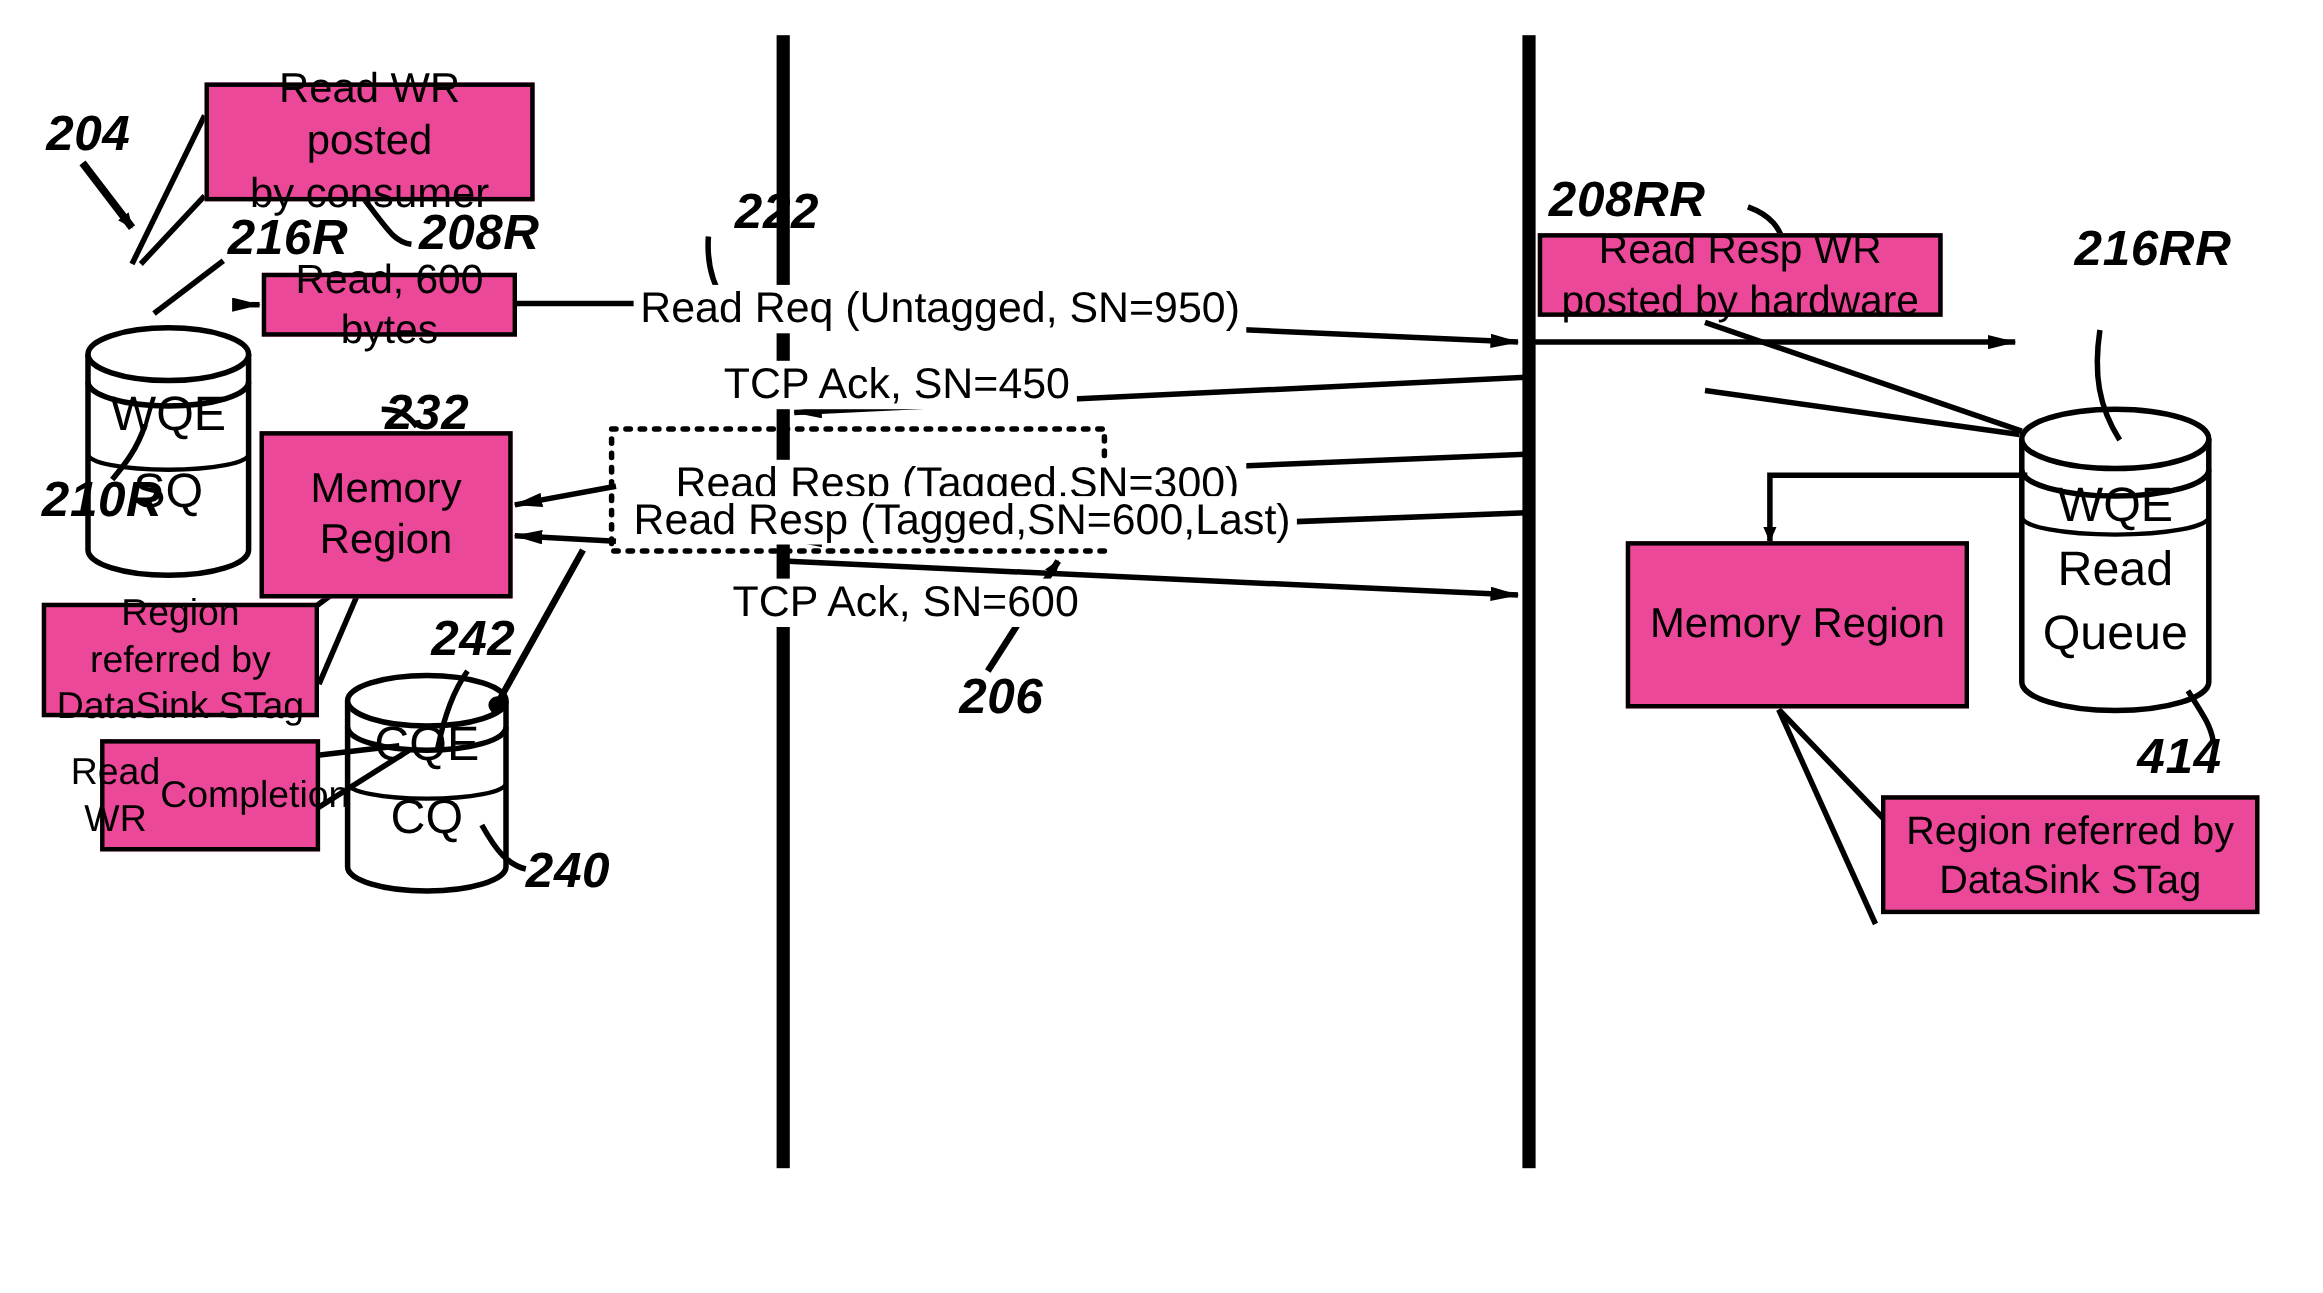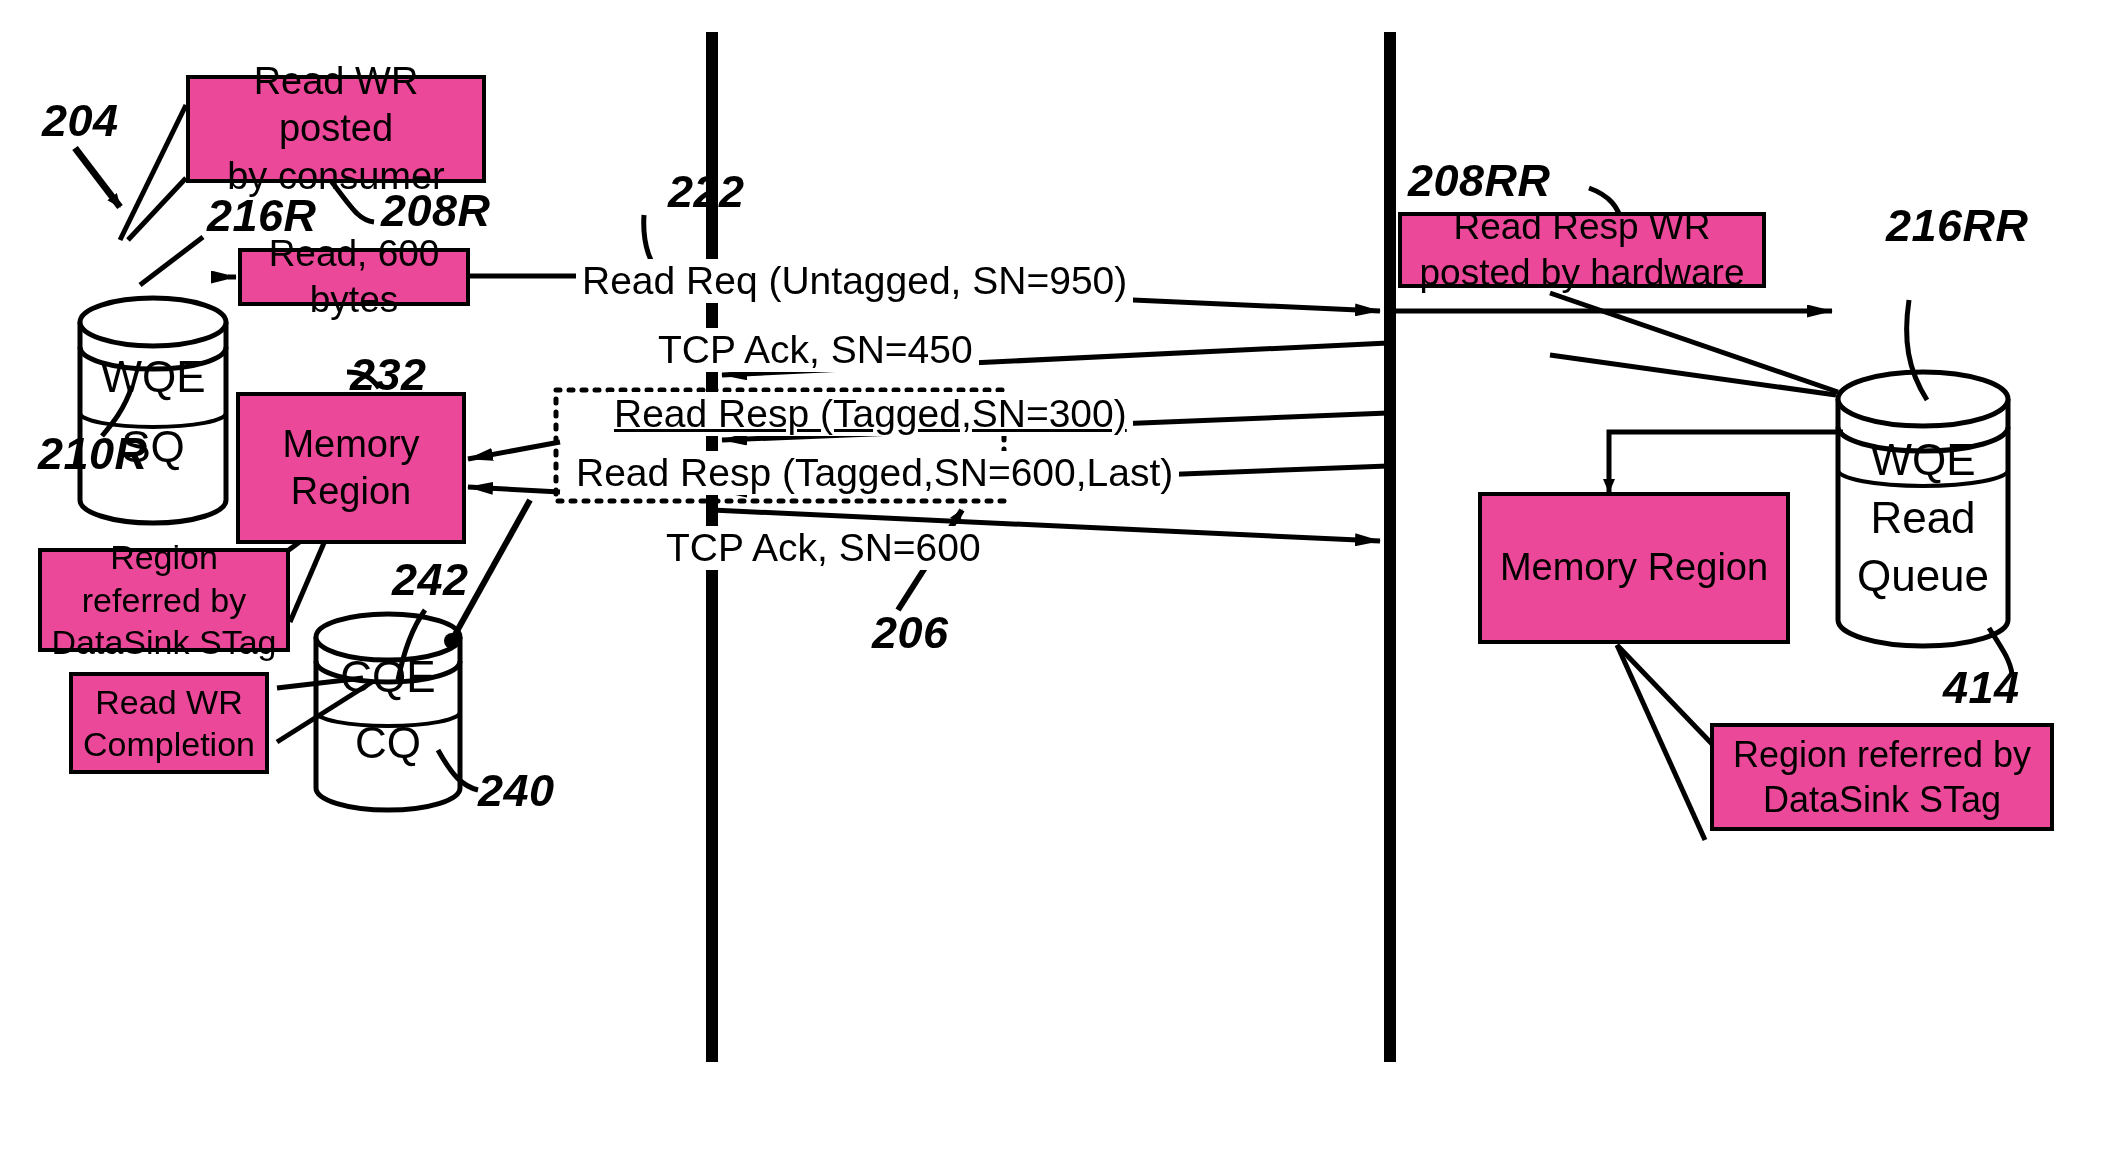--- a/index.html
+++ b/index.html
@@ -240,28 +240,28 @@
   <div class="rectbox" style="left:236px;top:392px;width:230px;height:152px;font-size:38px;">Memory Region</div>
 
   <div class="rectbox" style="left:38px;top:548px;width:252px;height:104px;flex-direction:column;font-size:34px;">
     <span>Region referred by</span>
     <span>DataSink STag</span>
   </div>
 
   <div class="cyl-label" style="left:316px;top:652px;width:144px;">CQE</div>
   <div class="cyl-label" style="left:316px;top:718px;width:144px;">CQ</div>
 
-  <div class="rectbox" style="left:69px;top:672px;width:200px;height:102px;flex-direction:column;font-size:34px;">
+  <div class="rectbox" style="left:91px;top:672px;width:200px;height:102px;flex-direction:row;font-size:34px;">
     <span>Read WR</span>
     <span>Completion</span>
   </div>
 
   <div class="msg" style="left:576px;top:259px;">Read Req (Untagged, SN=950)</div>
   <div class="msg" style="left:652px;top:328px;">TCP Ack, SN=450</div>
-  <div class="msg" style="left:608px;top:392px;text-decoration:underline;">Read Resp (Tagged,SN=300)</div>
+  <div class="msg" style="left:608px;top:418px;">Read Resp (Tagged,SN=300)</div>
   <div class="msg" style="left:570px;top:451px;">Read Resp (Tagged,SN=600,Last)</div>
   <div class="msg" style="left:660px;top:526px;">TCP Ack, SN=600</div>
 
   <div class="rectbox" style="left:1398px;top:212px;width:368px;height:76px;flex-direction:column;font-size:37px;">
     <span>Read Resp WR</span>
     <span>posted by hardware</span>
   </div>
 
   <div class="cyl-label" style="left:1838px;top:435px;width:170px;">WQE</div>
   <div class="cyl-label" style="left:1838px;top:493px;width:170px;">Read</div>

